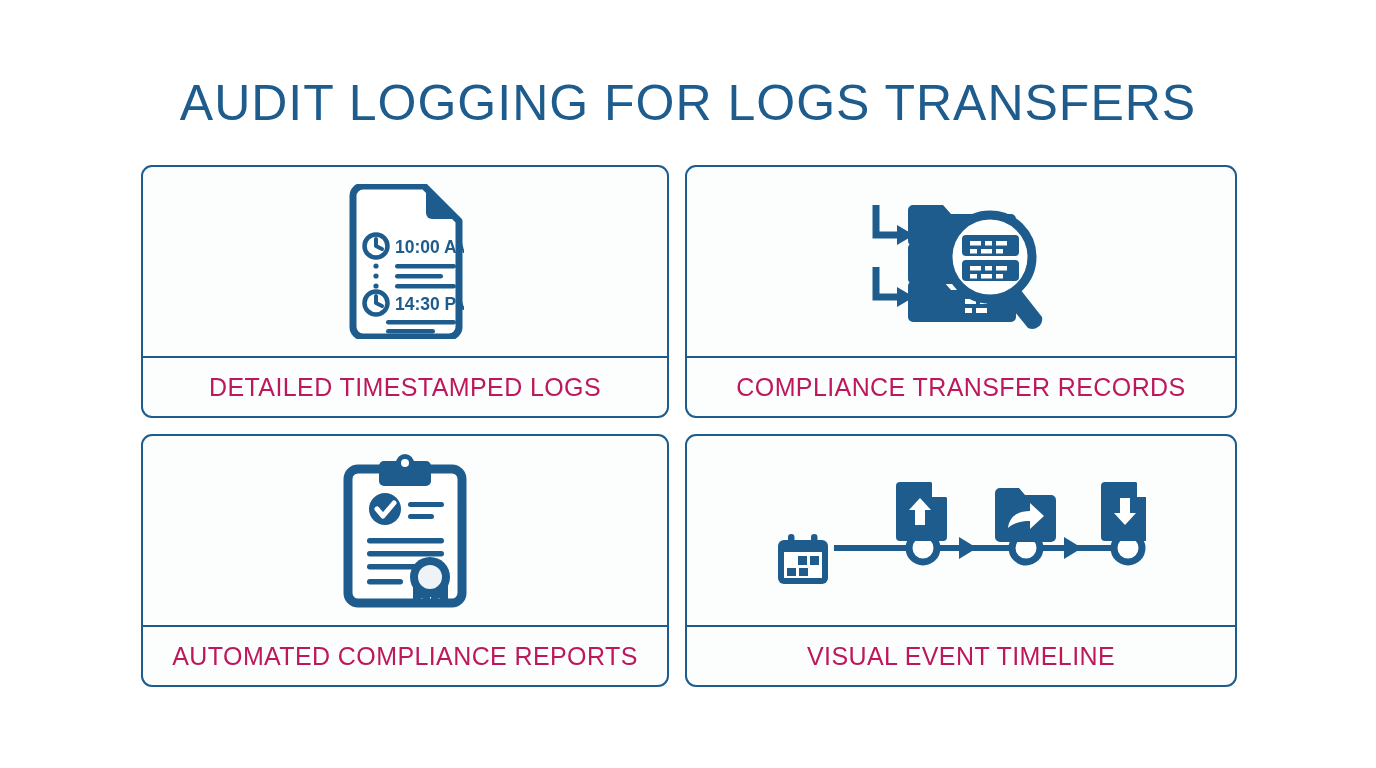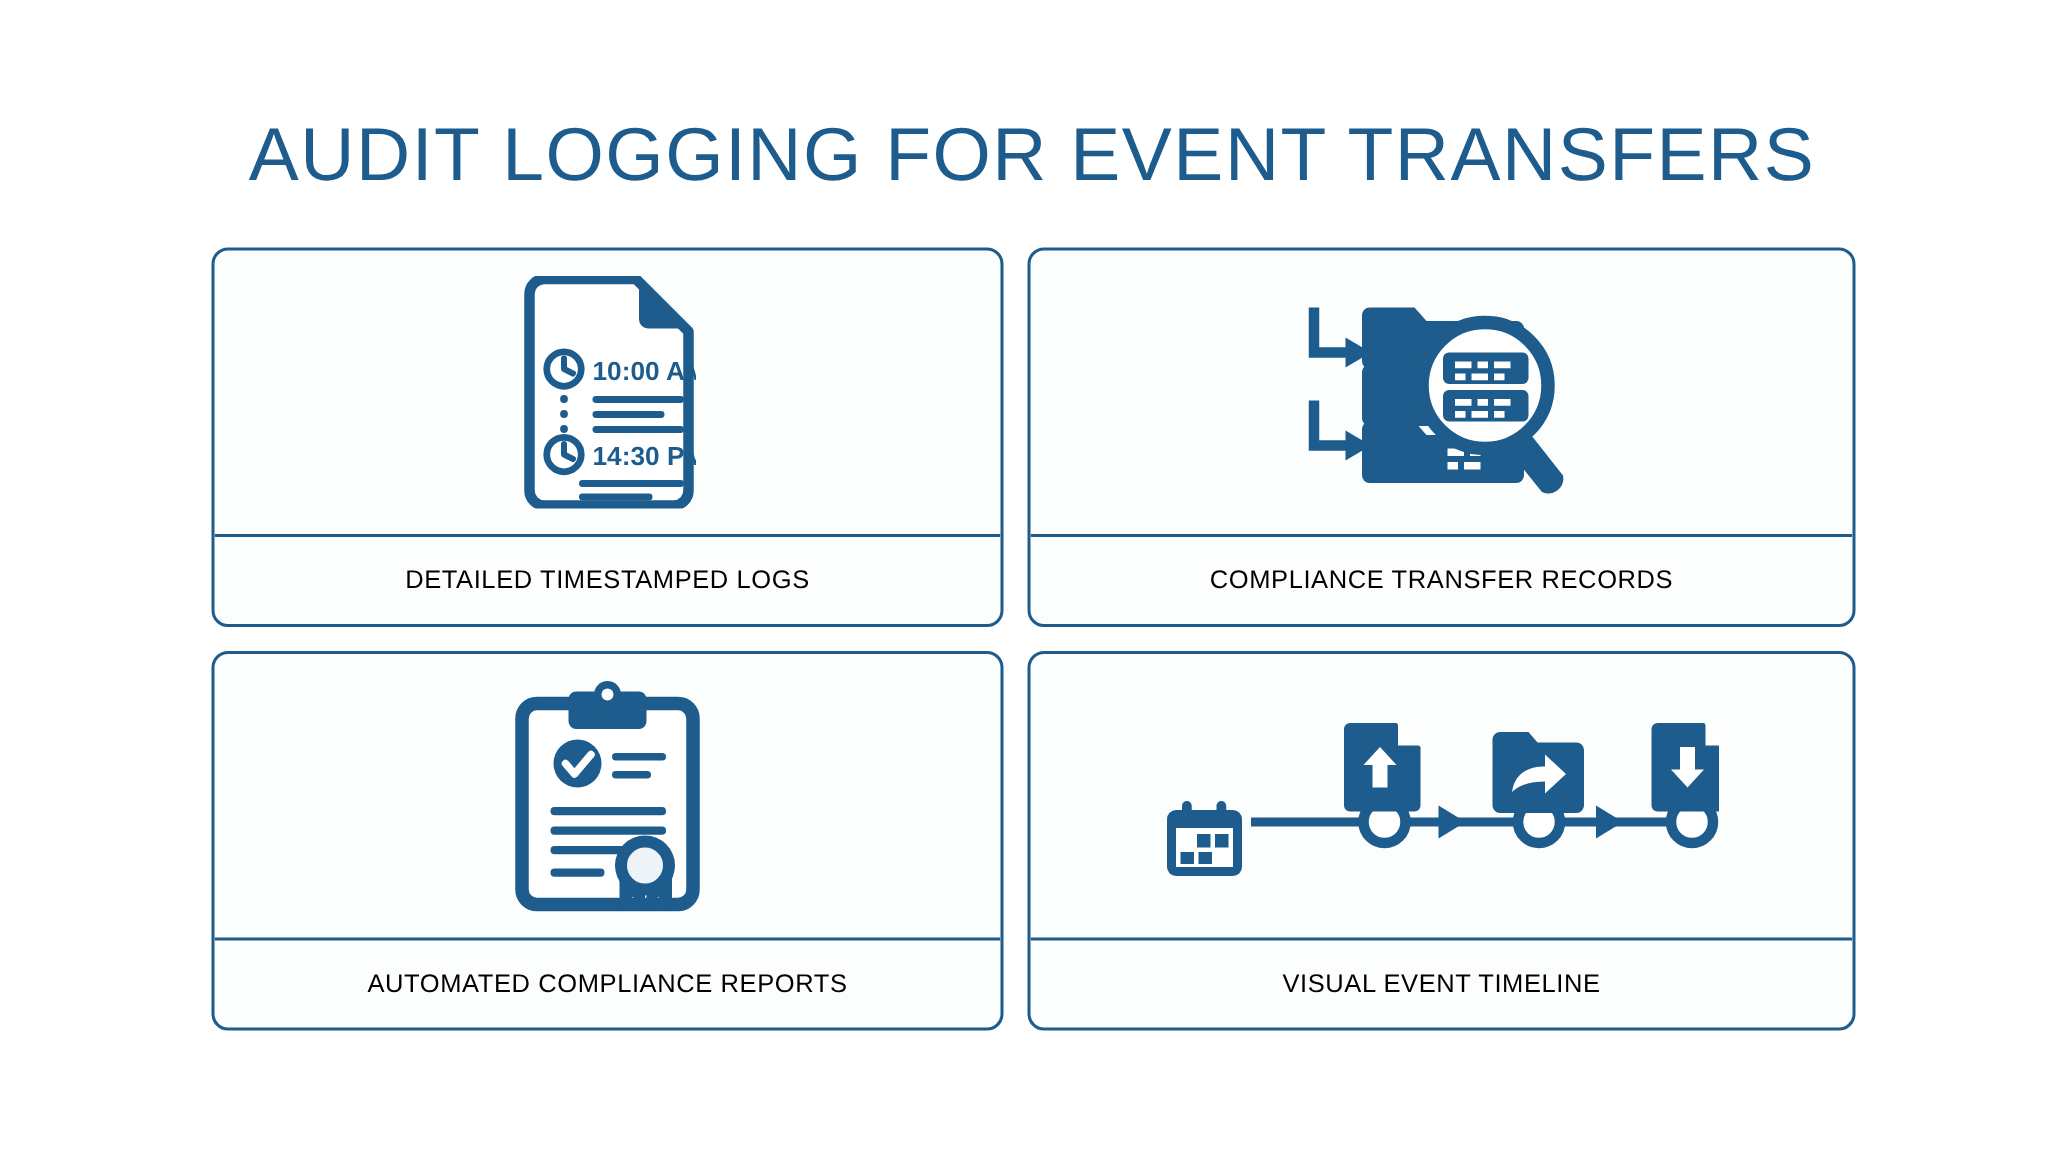--- a/index.html
+++ b/index.html
@@ -67,35 +67,35 @@
     justify-content: center;
     border-bottom: 2.5px solid #1d5c8c;
     min-height: 0;
   }
   .card-label {
     height: 58px;
     flex: 0 0 58px;
     display: flex;
     align-items: center;
     justify-content: center;
-    font-size: 17px;
+    font-size: 25px;
     letter-spacing: 0.4px;
-    color: #000000;
+    color: #be185d;
     white-space: nowrap;
   }
   .icon-svg {
     display: block;
   }
 </style>
 </head>
 <body>
 
 <div id="slide">
 
-  <div id="page-title">AUDIT LOGGING FOR EVENT TRANSFERS</div>
+  <div id="page-title">AUDIT LOGGING FOR LOGS TRANSFERS</div>
 
   <div id="card-grid">
 
     <div class="card">
       <div class="card-icon-area">
         <svg class="icon-svg" width="118" height="155" viewBox="0 0 118 155">
 
           <path d="M7 12 A10 10 0 0 1 17 2 L78 2 L113 37 L113 143 A10 10 0 0 1 103 153
                    L17 153 A10 10 0 0 1 7 143 Z" fill="#ffffff" stroke="#1d5c8c" stroke-width="7" stroke-linejoin="round"></path>
           <path d="M80 4 L111 35 L86 35 A6 6 0 0 1 80 29 Z" fill="#1d5c8c"></path>

